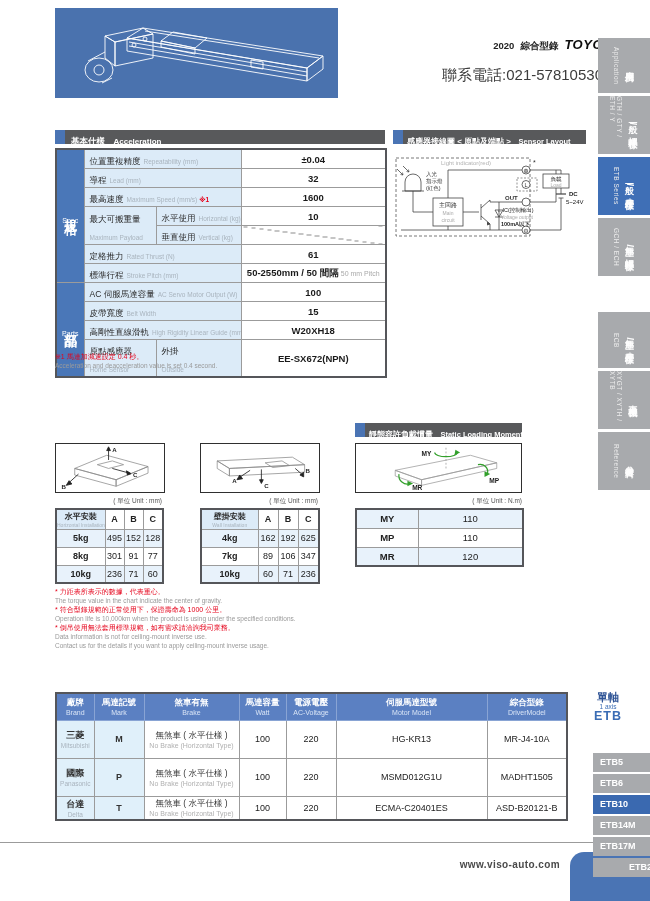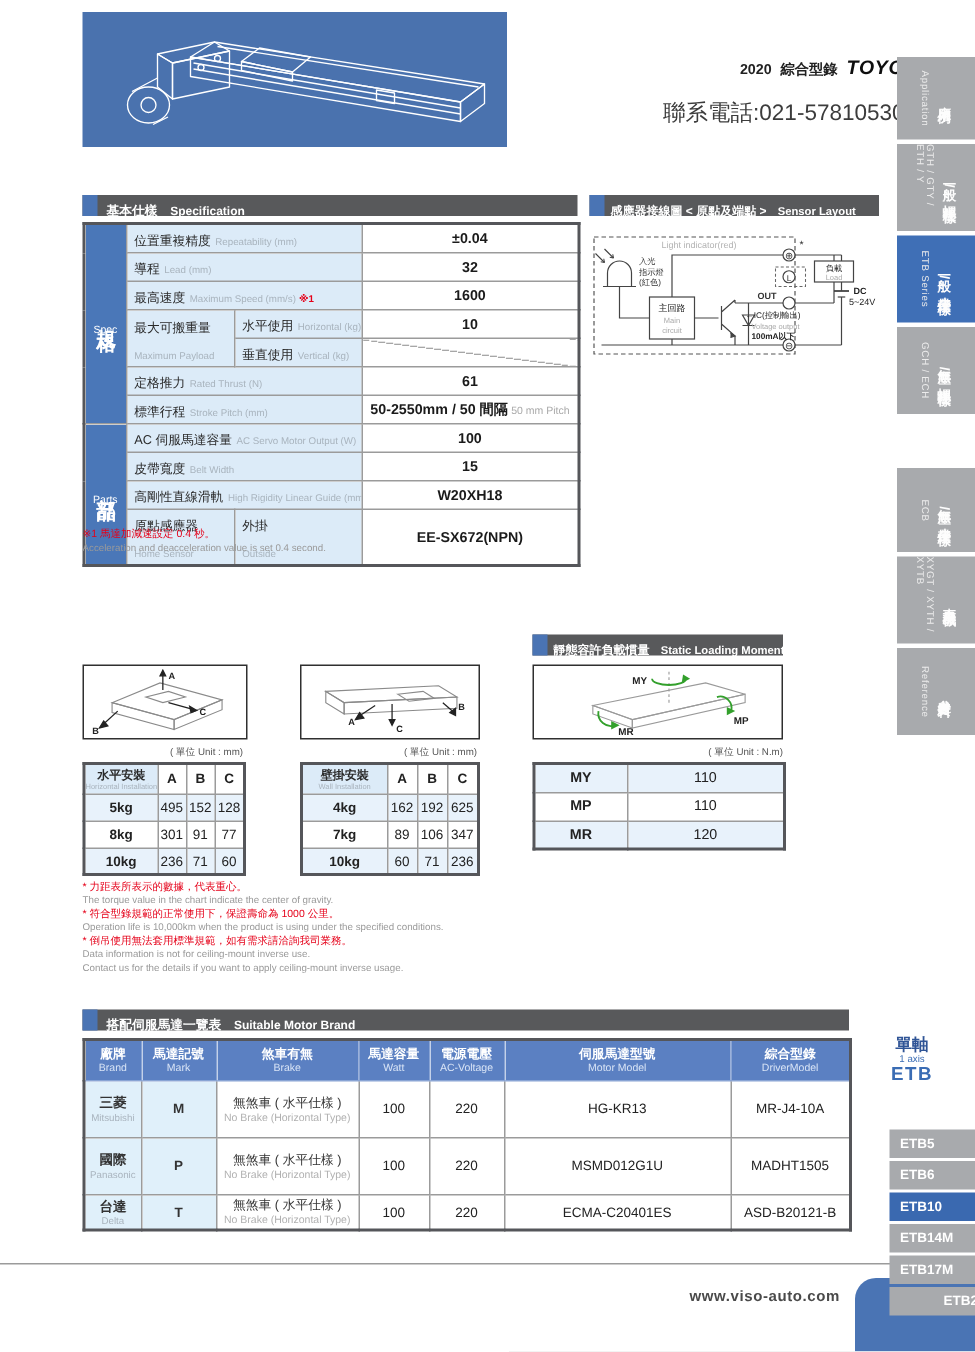--- a/index.html
+++ b/index.html
@@ -159,21 +159,21 @@
     <span class="vt zh">直交機械</span>
   </div>
   <div class="side-tab" style="top:432px;height:58px;">
     <span class="vt en">Reference</span>
     <span class="vt zh">參考資料</span>
   </div>
 
   <div class="sec-bar" style="left:55px;top:130px;width:330px;">
     <span class="chip"></span>
     <span class="tz">基本仕樣</span>
-    <span class="te">Specification</span>
+    <span class="te">Acceleration</span>
   </div>
 
   <table class="tbl" style="left:55px;top:148px;width:330px;">
     <colgroup>
         <col style="width:28px">
         <col style="width:72px">
         <col style="width:85px">
         <col style="width:145px">
       </colgroup>
     <tbody>
@@ -496,25 +496,20 @@
       <td class="sm-lbl">MP</td>
       <td class="sm-val">110</td>
     </tr>
     <tr style="height:19px" class="stripe">
       <td class="sm-lbl">MR</td>
       <td class="sm-val">120</td>
     </tr>
   </tbody>
     </table>
 
-  <div class="sec-bar" style="left:55px;top:673px;width:511px;">
-    <span class="chip"></span>
-    <span class="tz">搭配伺服馬達一覽表</span>
-    <span class="te">Suitable Motor Brand</span>
-  </div>
 
   <table class="tbl" style="left:55px;top:692px;width:511px;">
     <colgroup>
       <col style="width:38px">
         <col style="width:50px">
         <col style="width:95px">
         <col style="width:47px">
       <col style="width:50px">
         <col style="width:151px">
         <col style="width:80px">

